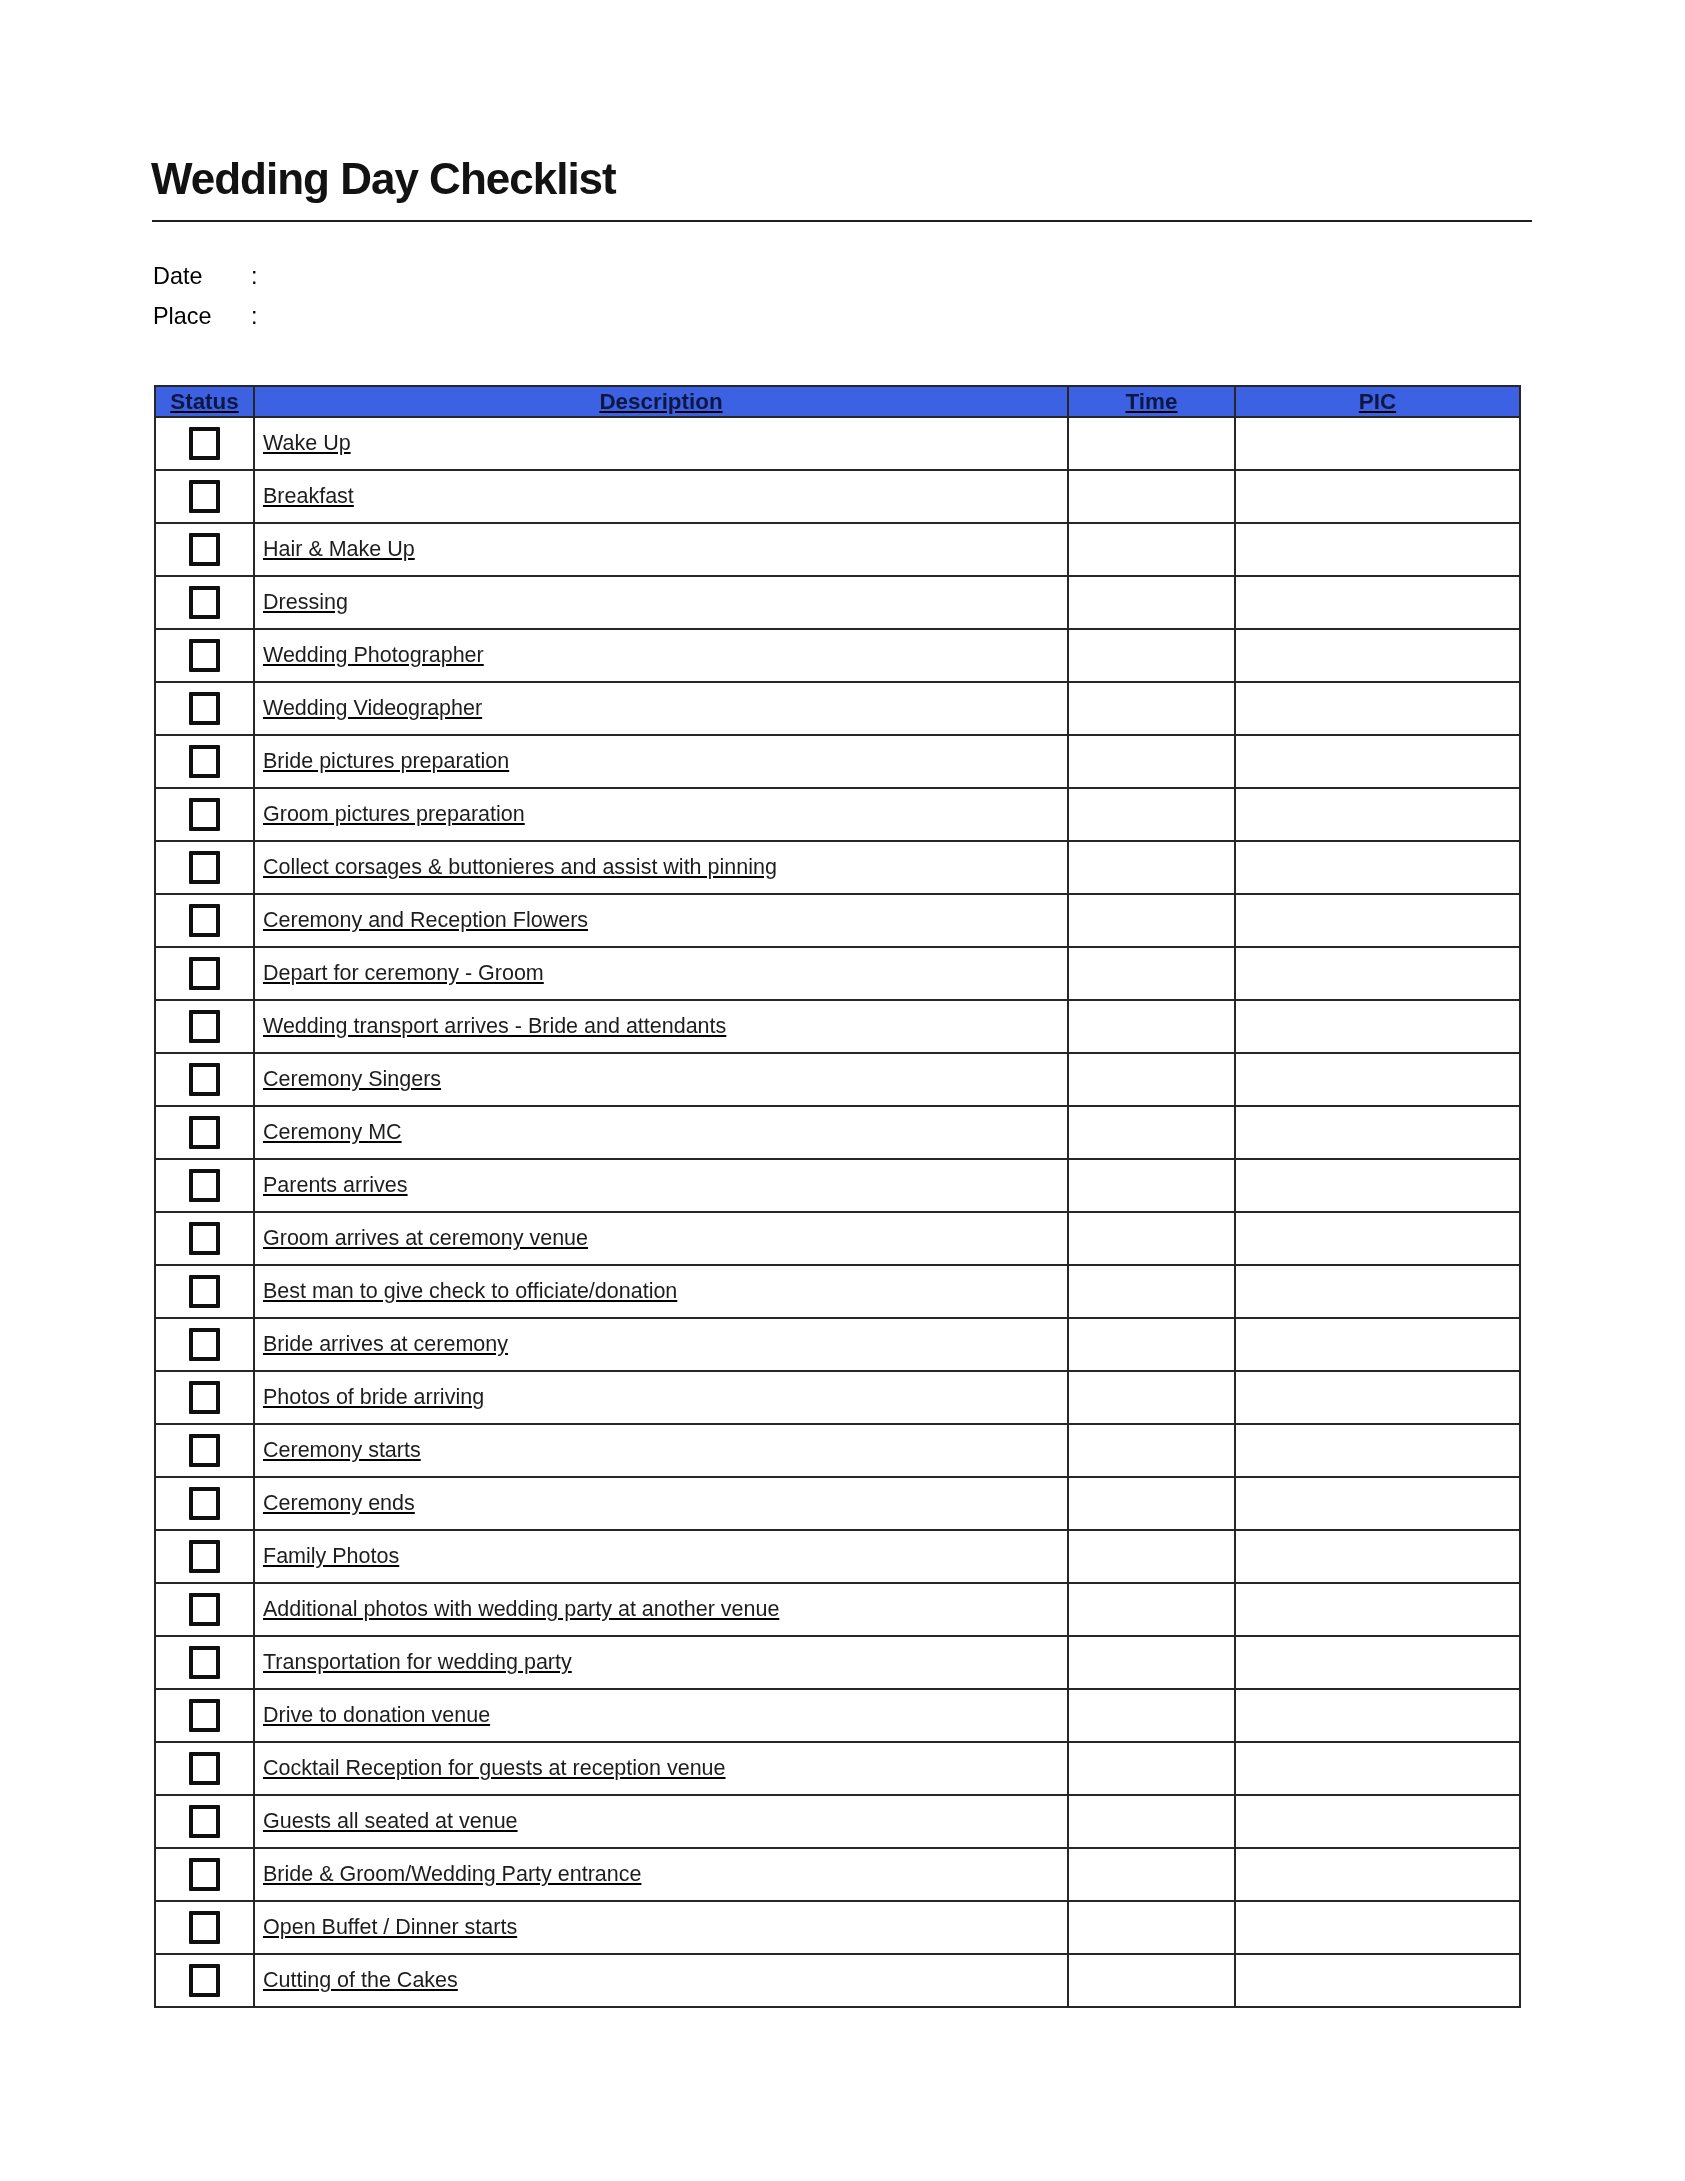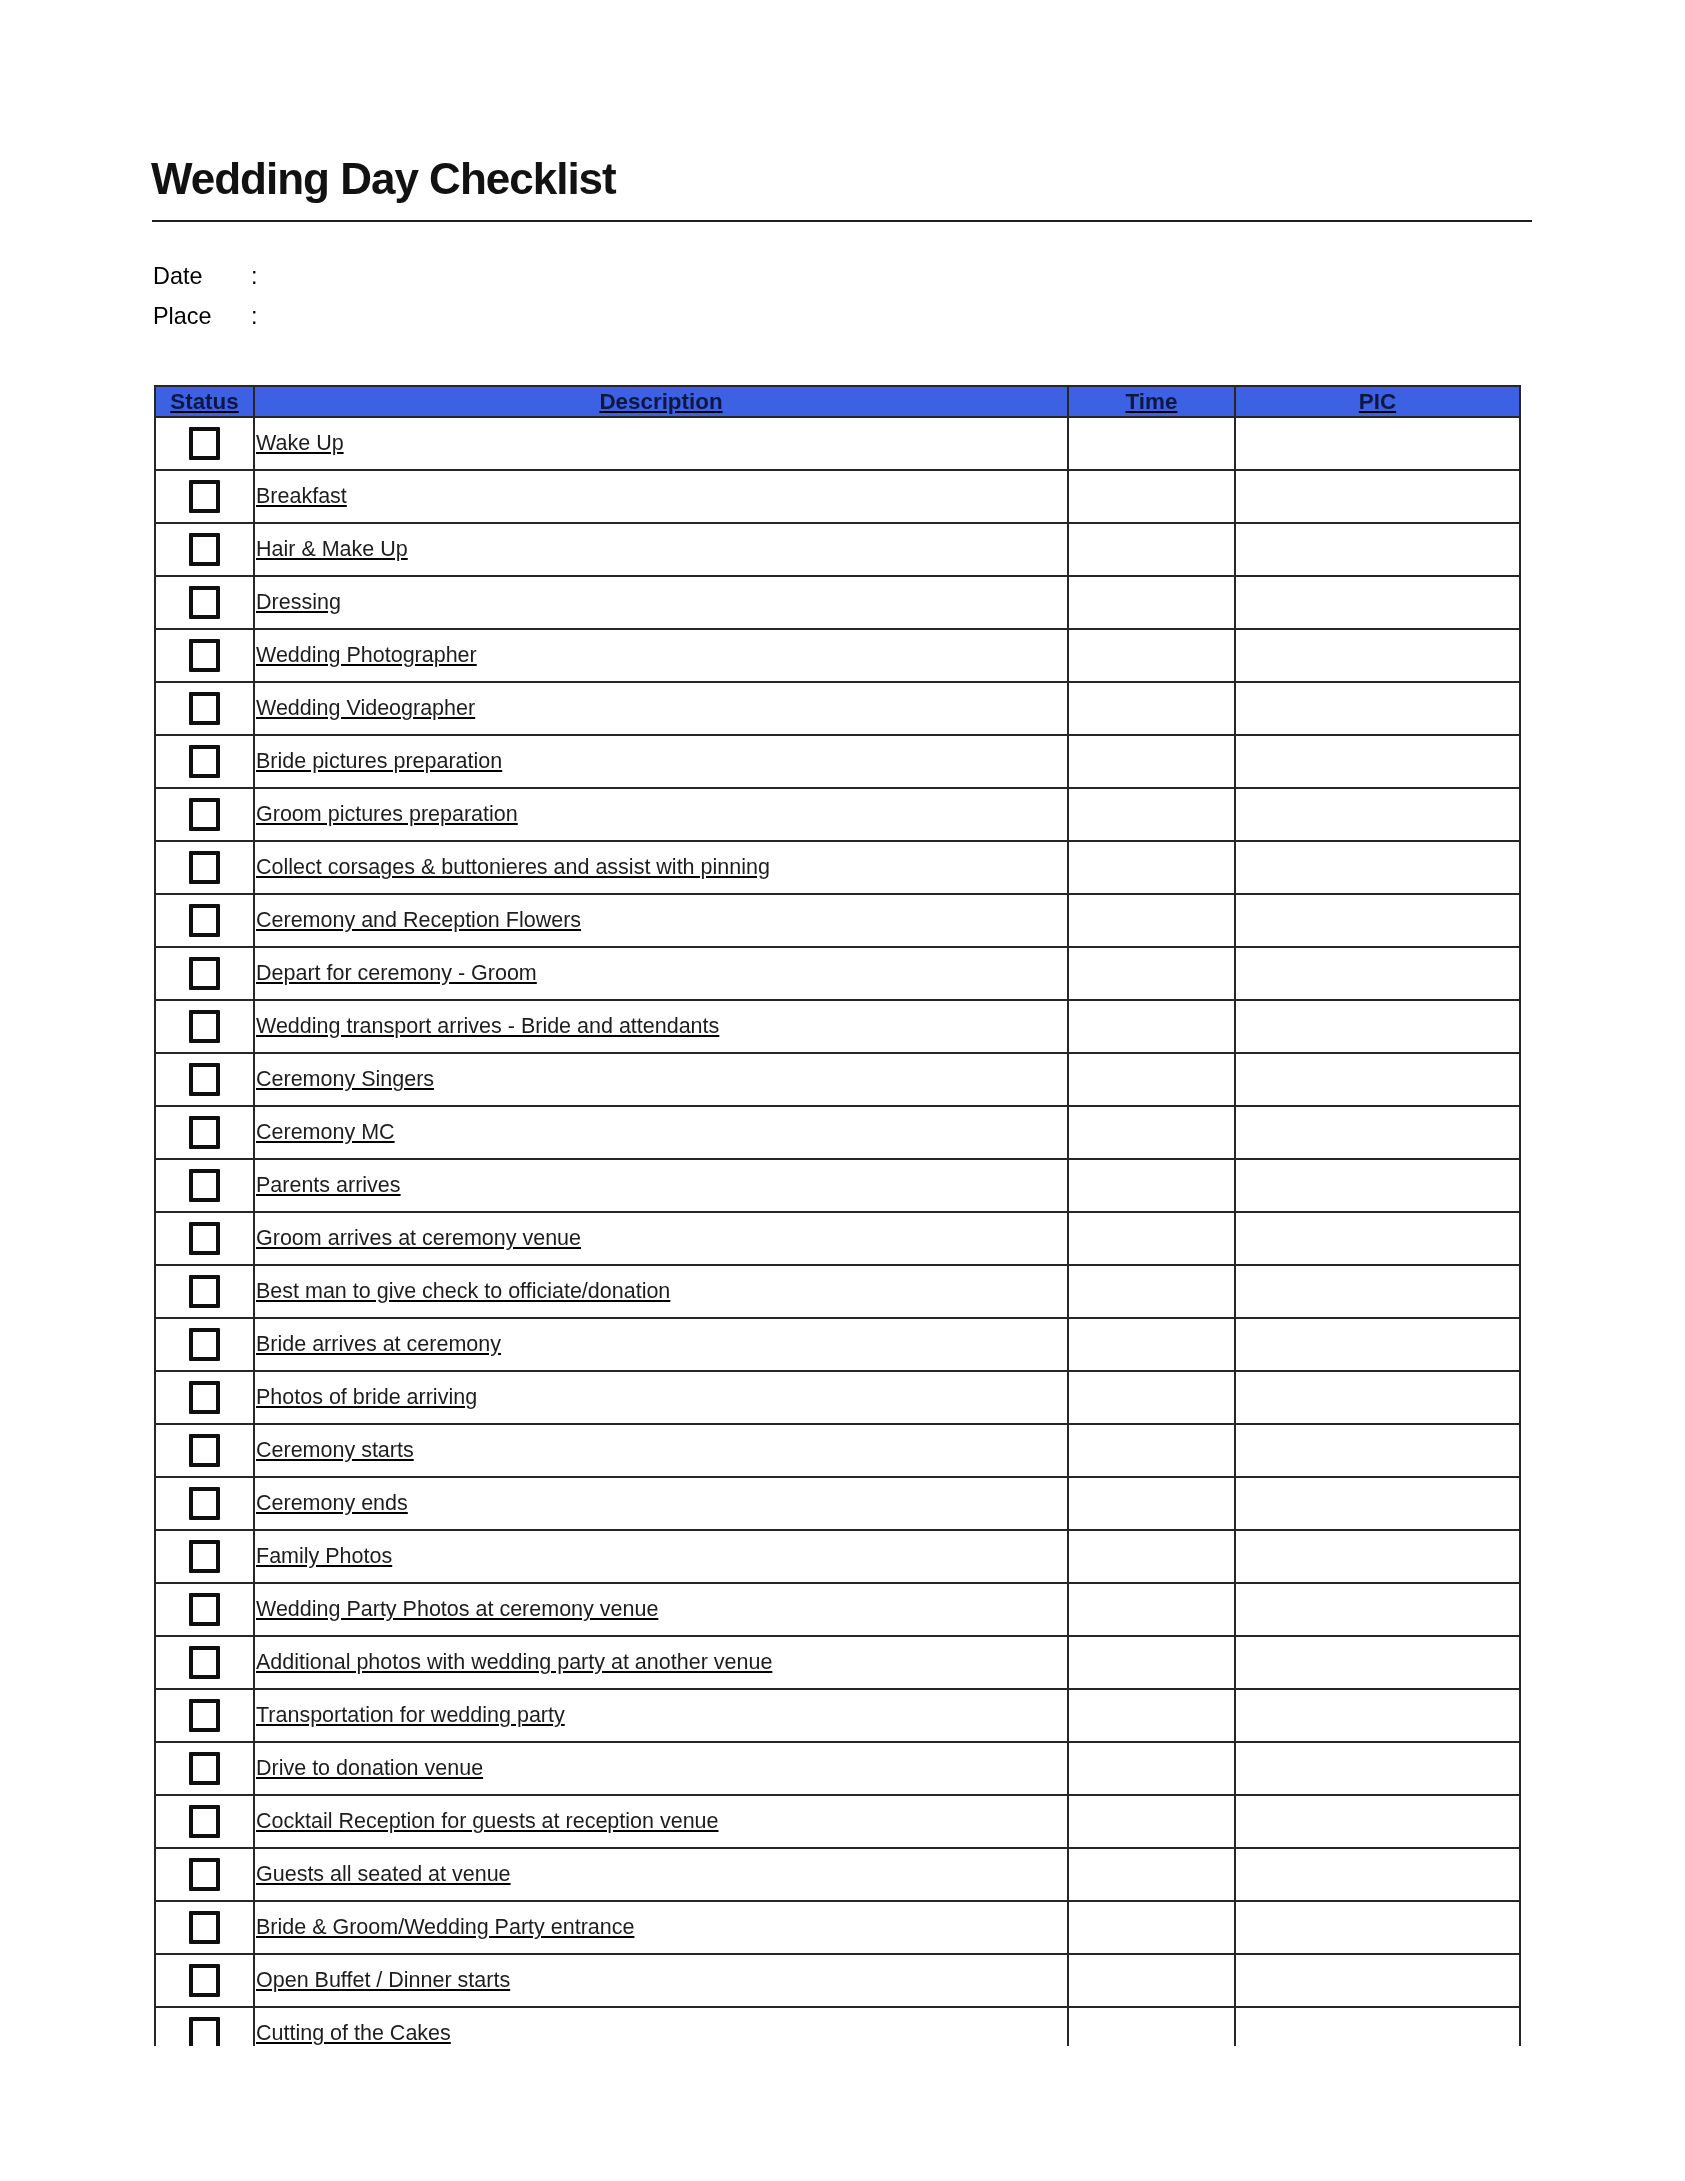--- a/index.html
+++ b/index.html
@@ -54,21 +54,21 @@
     padding:0;
   }
   .checklist td{
     height:51px;
     border:2px solid var(--border);
     padding:0;
     vertical-align:middle;
     font-size:21.5px;color:var(--text);
     background:#ffffff;
   }
-  .checklist td.desc-cell{padding-left:1px;}
+  .checklist td.desc-cell{padding-left:8px;}
   .checkbox{
     width:22.4px;height:24.4px;
     border:4.9px solid #0f0f0f;
     border-radius:1px;
     margin:0 auto;
     background:#ffffff;
   }
 </style>
 </head>
 <body>
@@ -280,28 +280,20 @@
         <div class="checkbox"></div>
       </td>
       <td class="desc-cell">Family Photos</td>
       <td class="time-cell"></td>
       <td class="pic-cell"></td>
     </tr>
         <tr>
       <td class="status-cell">
         <div class="checkbox"></div>
       </td>
-      <td class="desc-cell">Wedding Party Photos at ceremony venue</td>
-      <td class="time-cell"></td>
-      <td class="pic-cell"></td>
-    </tr>
-        <tr>
-      <td class="status-cell">
-        <div class="checkbox"></div>
-      </td>
       <td class="desc-cell">Additional photos with wedding party at another venue</td>
       <td class="time-cell"></td>
       <td class="pic-cell"></td>
     </tr>
         <tr>
       <td class="status-cell">
         <div class="checkbox"></div>
       </td>
       <td class="desc-cell">Transportation for wedding party</td>
       <td class="time-cell"></td>

